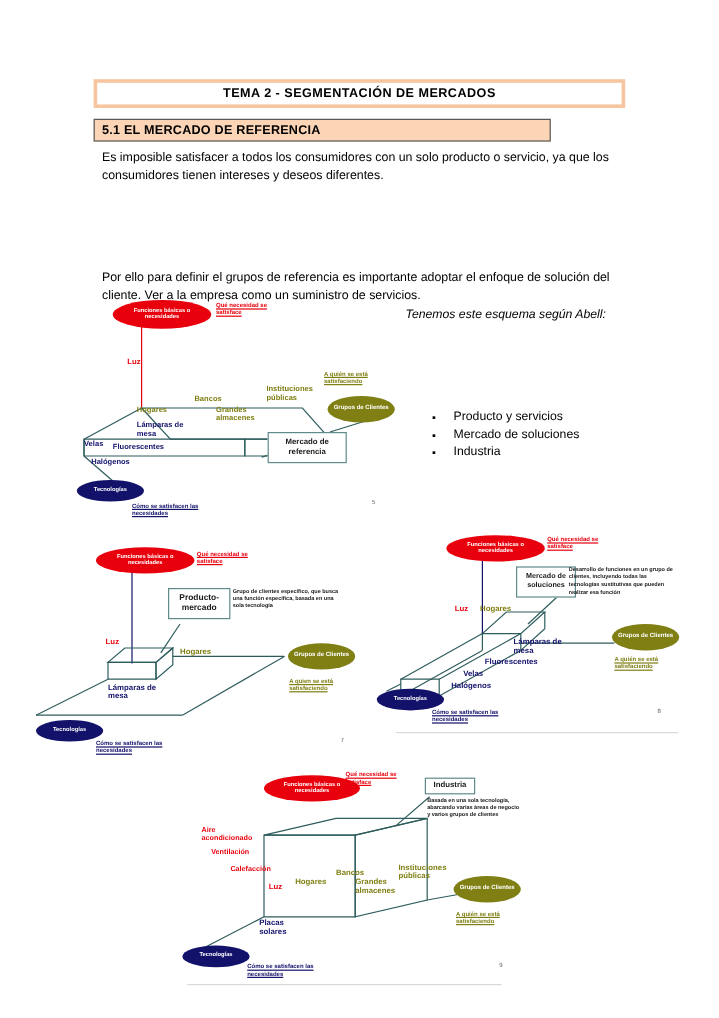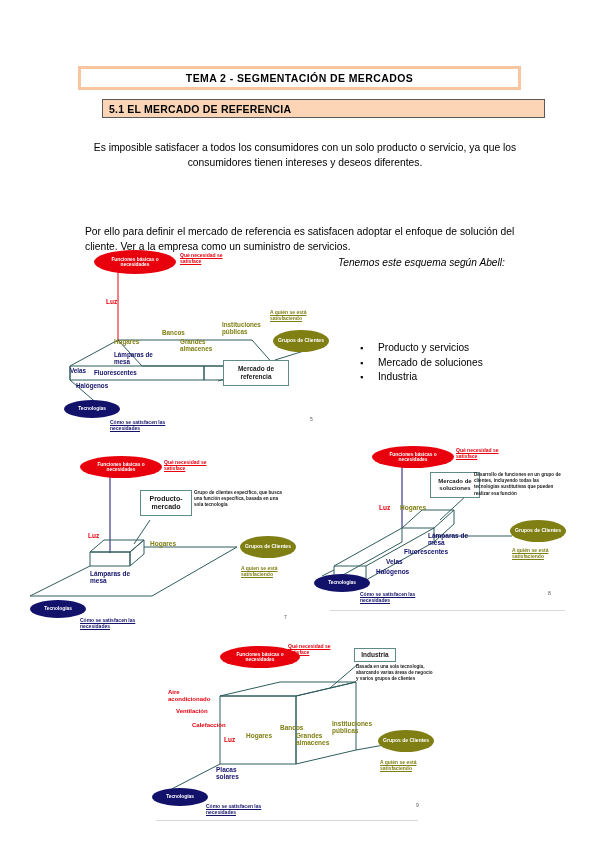--- a/index.html
+++ b/index.html
@@ -7,28 +7,28 @@
        font-family:"Liberation Sans","DejaVu Sans",sans-serif;color:#000;}
 
   .page{position:absolute;left:0;top:0;width:599px;height:848px;background:#fff;}
 
   
   .title-box{position:absolute;left:78px;top:66px;width:443px;height:24px;
              border:3px solid #f7c6a0;background:#fff;box-sizing:border-box;
              display:flex;align-items:center;justify-content:center;}
   .title-box span{font-size:10.5px;font-weight:bold;letter-spacing:.4px;}
 
-  .section-box{position:absolute;left:78px;top:99px;width:443px;height:19px;
+  .section-box{position:absolute;left:78px;top:99px;width:381px;height:19px;
                border:1.5px solid #595959;background:#fbd5b5;box-sizing:border-box;
-               display:flex;align-items:center;margin-left:24px;}
+               display:flex;align-items:center;}
   .section-box span{font-size:10.5px;font-weight:bold;padding-left:6px;letter-spacing:.2px;}
 
   
   .para{position:absolute;font-size:10.3px;line-height:15px;color:#000;width:440px;left:85px;}
-  #p1{top:140px;text-align:center;}
+  #p1{top:124px;}
   #p2{top:167px;}
   #p3{top:224px;}
 
   
   .rc{position:absolute;left:338px;font-size:10.2px;line-height:14.5px;width:190px;}
   #rc1{top:256px;font-style:italic;}
   #rc2{top:295px;}
   .rc-list{position:absolute;left:360px;top:341px;font-size:10.2px;line-height:14.5px;}
   .rc-list div{position:relative;padding-left:18px;}
   .rc-list div::before{content:"\25AA";position:absolute;left:0;top:0;font-size:9px;}
@@ -67,21 +67,21 @@
 
   <div class="title-box">
     <span>TEMA 2 - SEGMENTACIÓN DE MERCADOS</span>
   </div>
 
   <div class="section-box">
     <span>5.1 EL MERCADO DE REFERENCIA</span>
   </div>
 
   <div class="para" id="p1">Es imposible satisfacer a todos los consumidores con un solo producto o servicio, ya que los consumidores tienen intereses y deseos diferentes.</div>
-  <div class="para" id="p3">Por ello para definir el mercado de referencia es satisfacen adoptar el enfoque de solución del cliente. Ver a la empresa como un suministro de servicios.</div>
+  <div class="para" id="p3">Por ello para definir el grupos de referencia es importante adoptar el enfoque de solución del cliente. Ver a la empresa como un suministro de servicios.</div>
 
   <div class="rc" id="rc1">Tenemos este esquema según Abell:</div>
   <div class="rc-list">
     <div>Producto y servicios</div>
     <div>Mercado de soluciones</div>
     <div>Industria</div>
   </div>
 
   <div class="diagram" style="left:70px;top:248px;width:255px;height:190px;">
     <svg class="wire" width="255" height="190">

